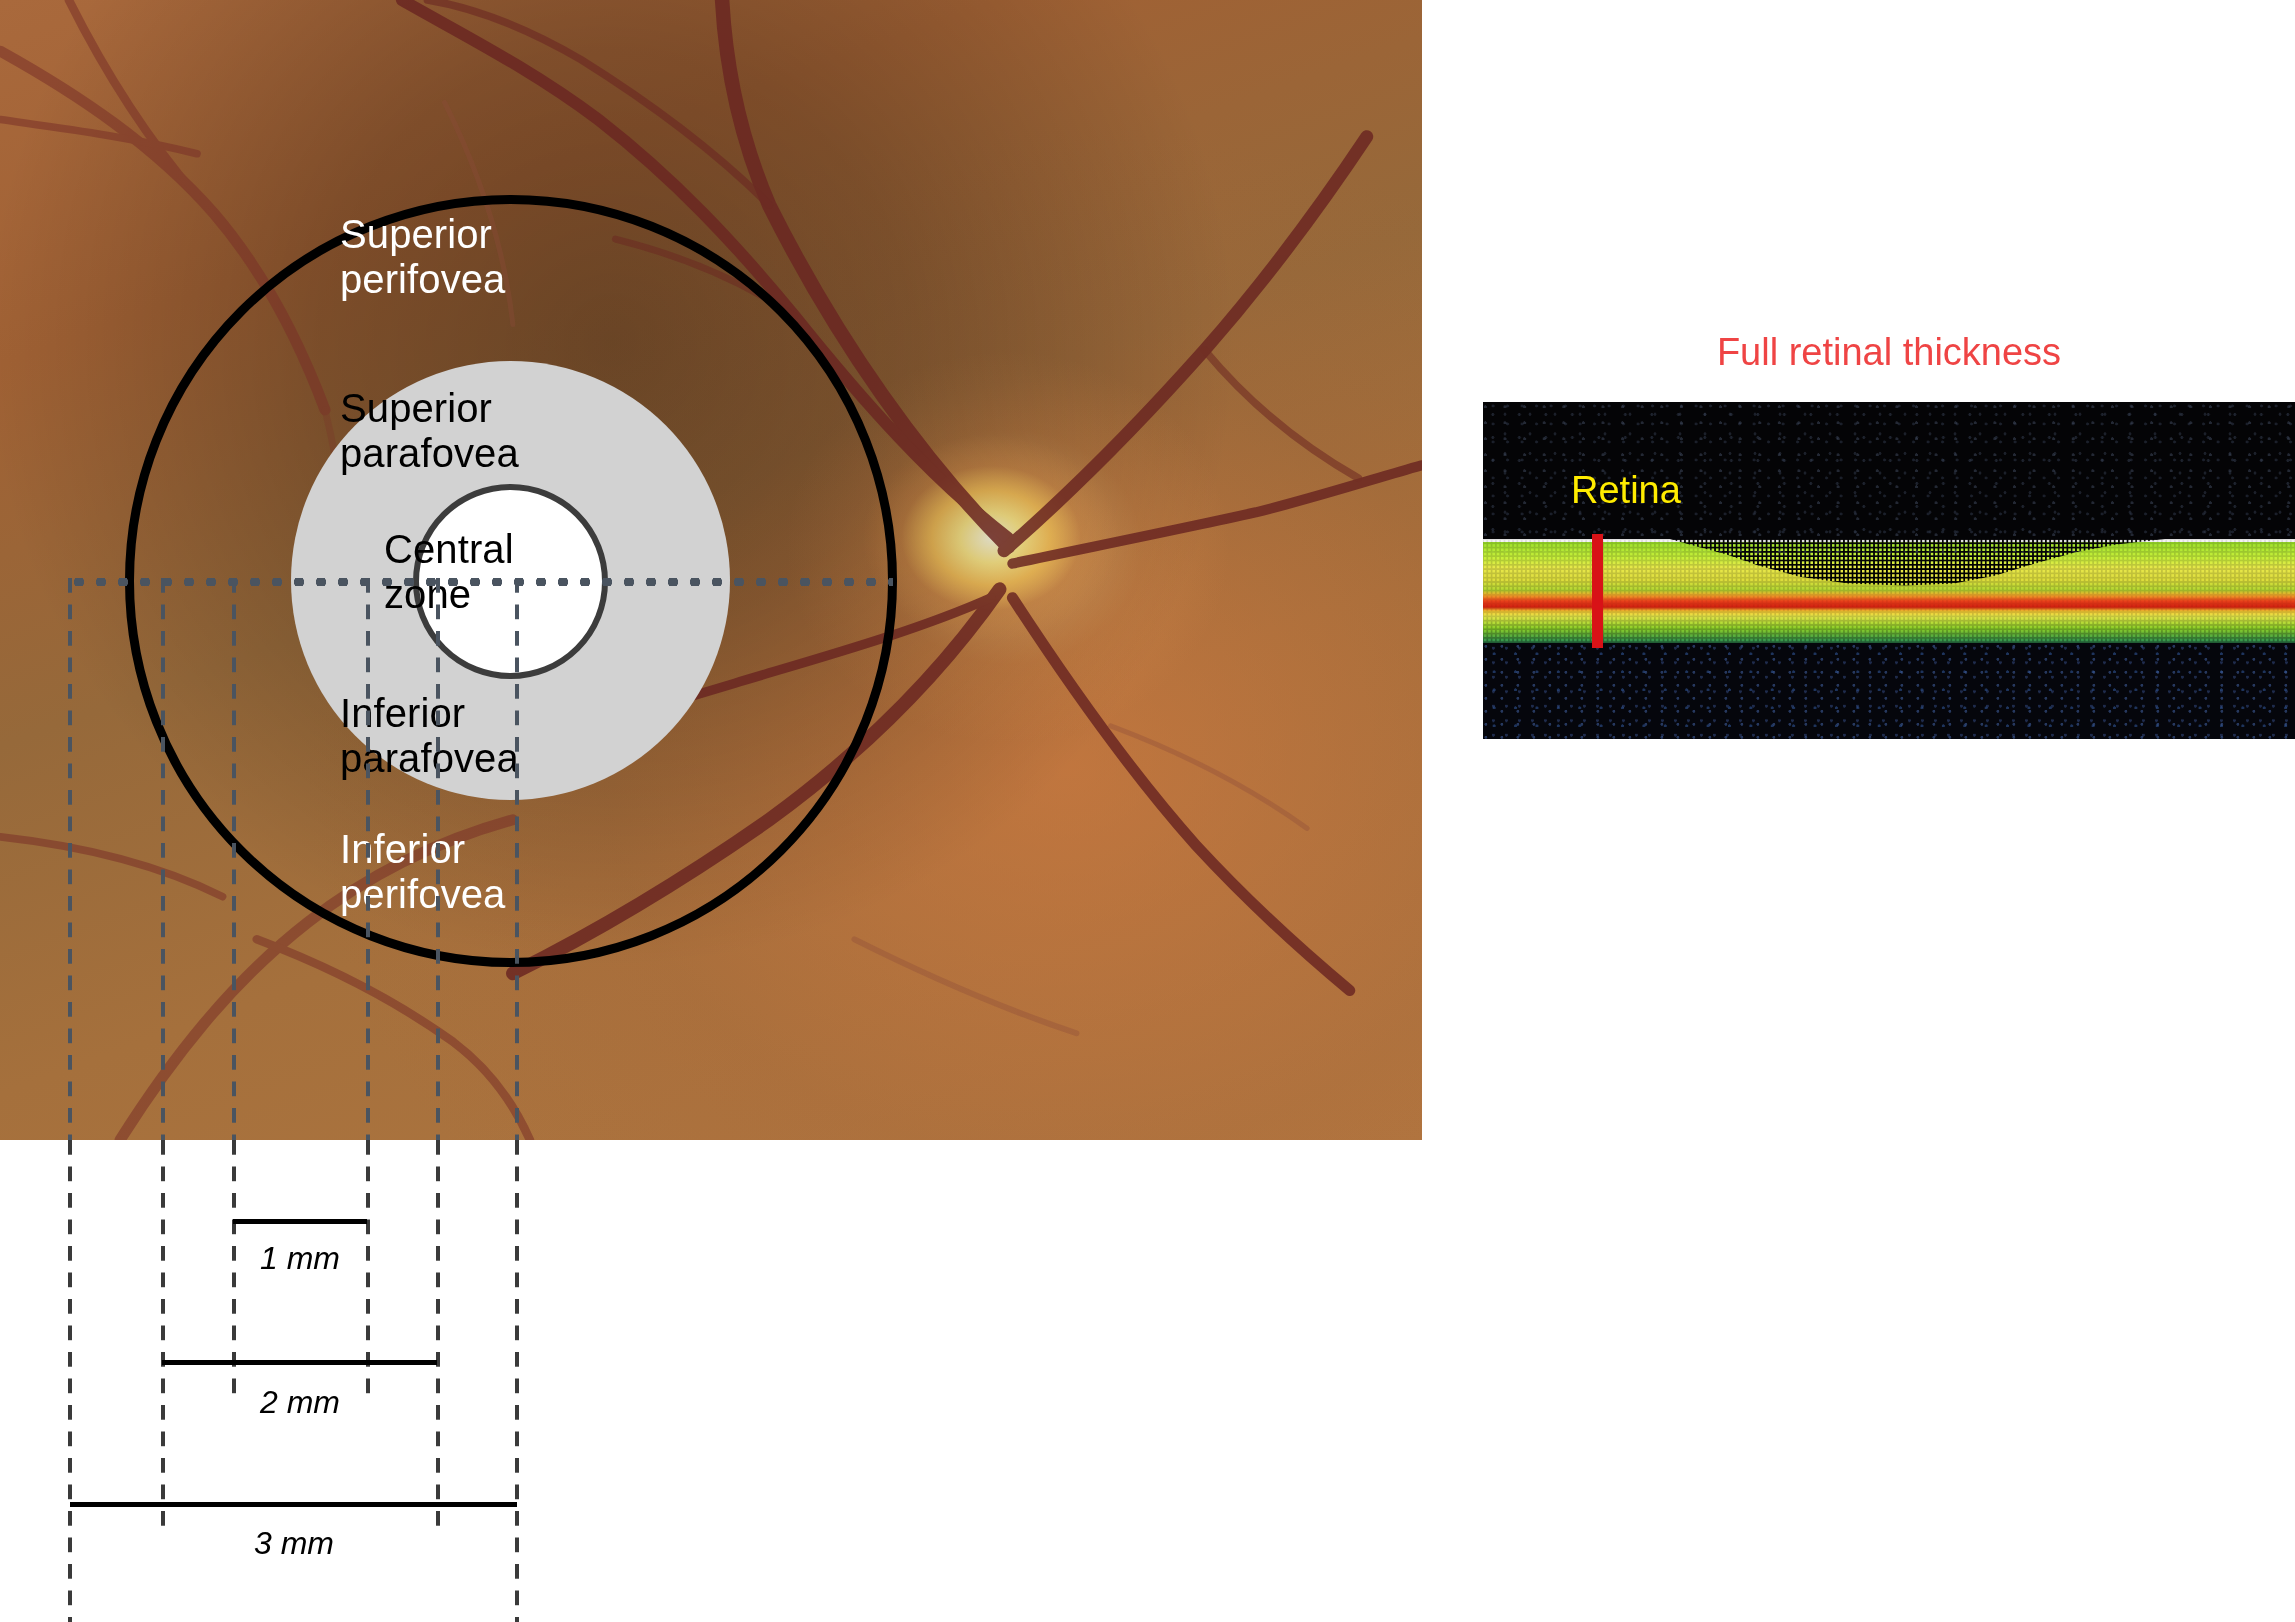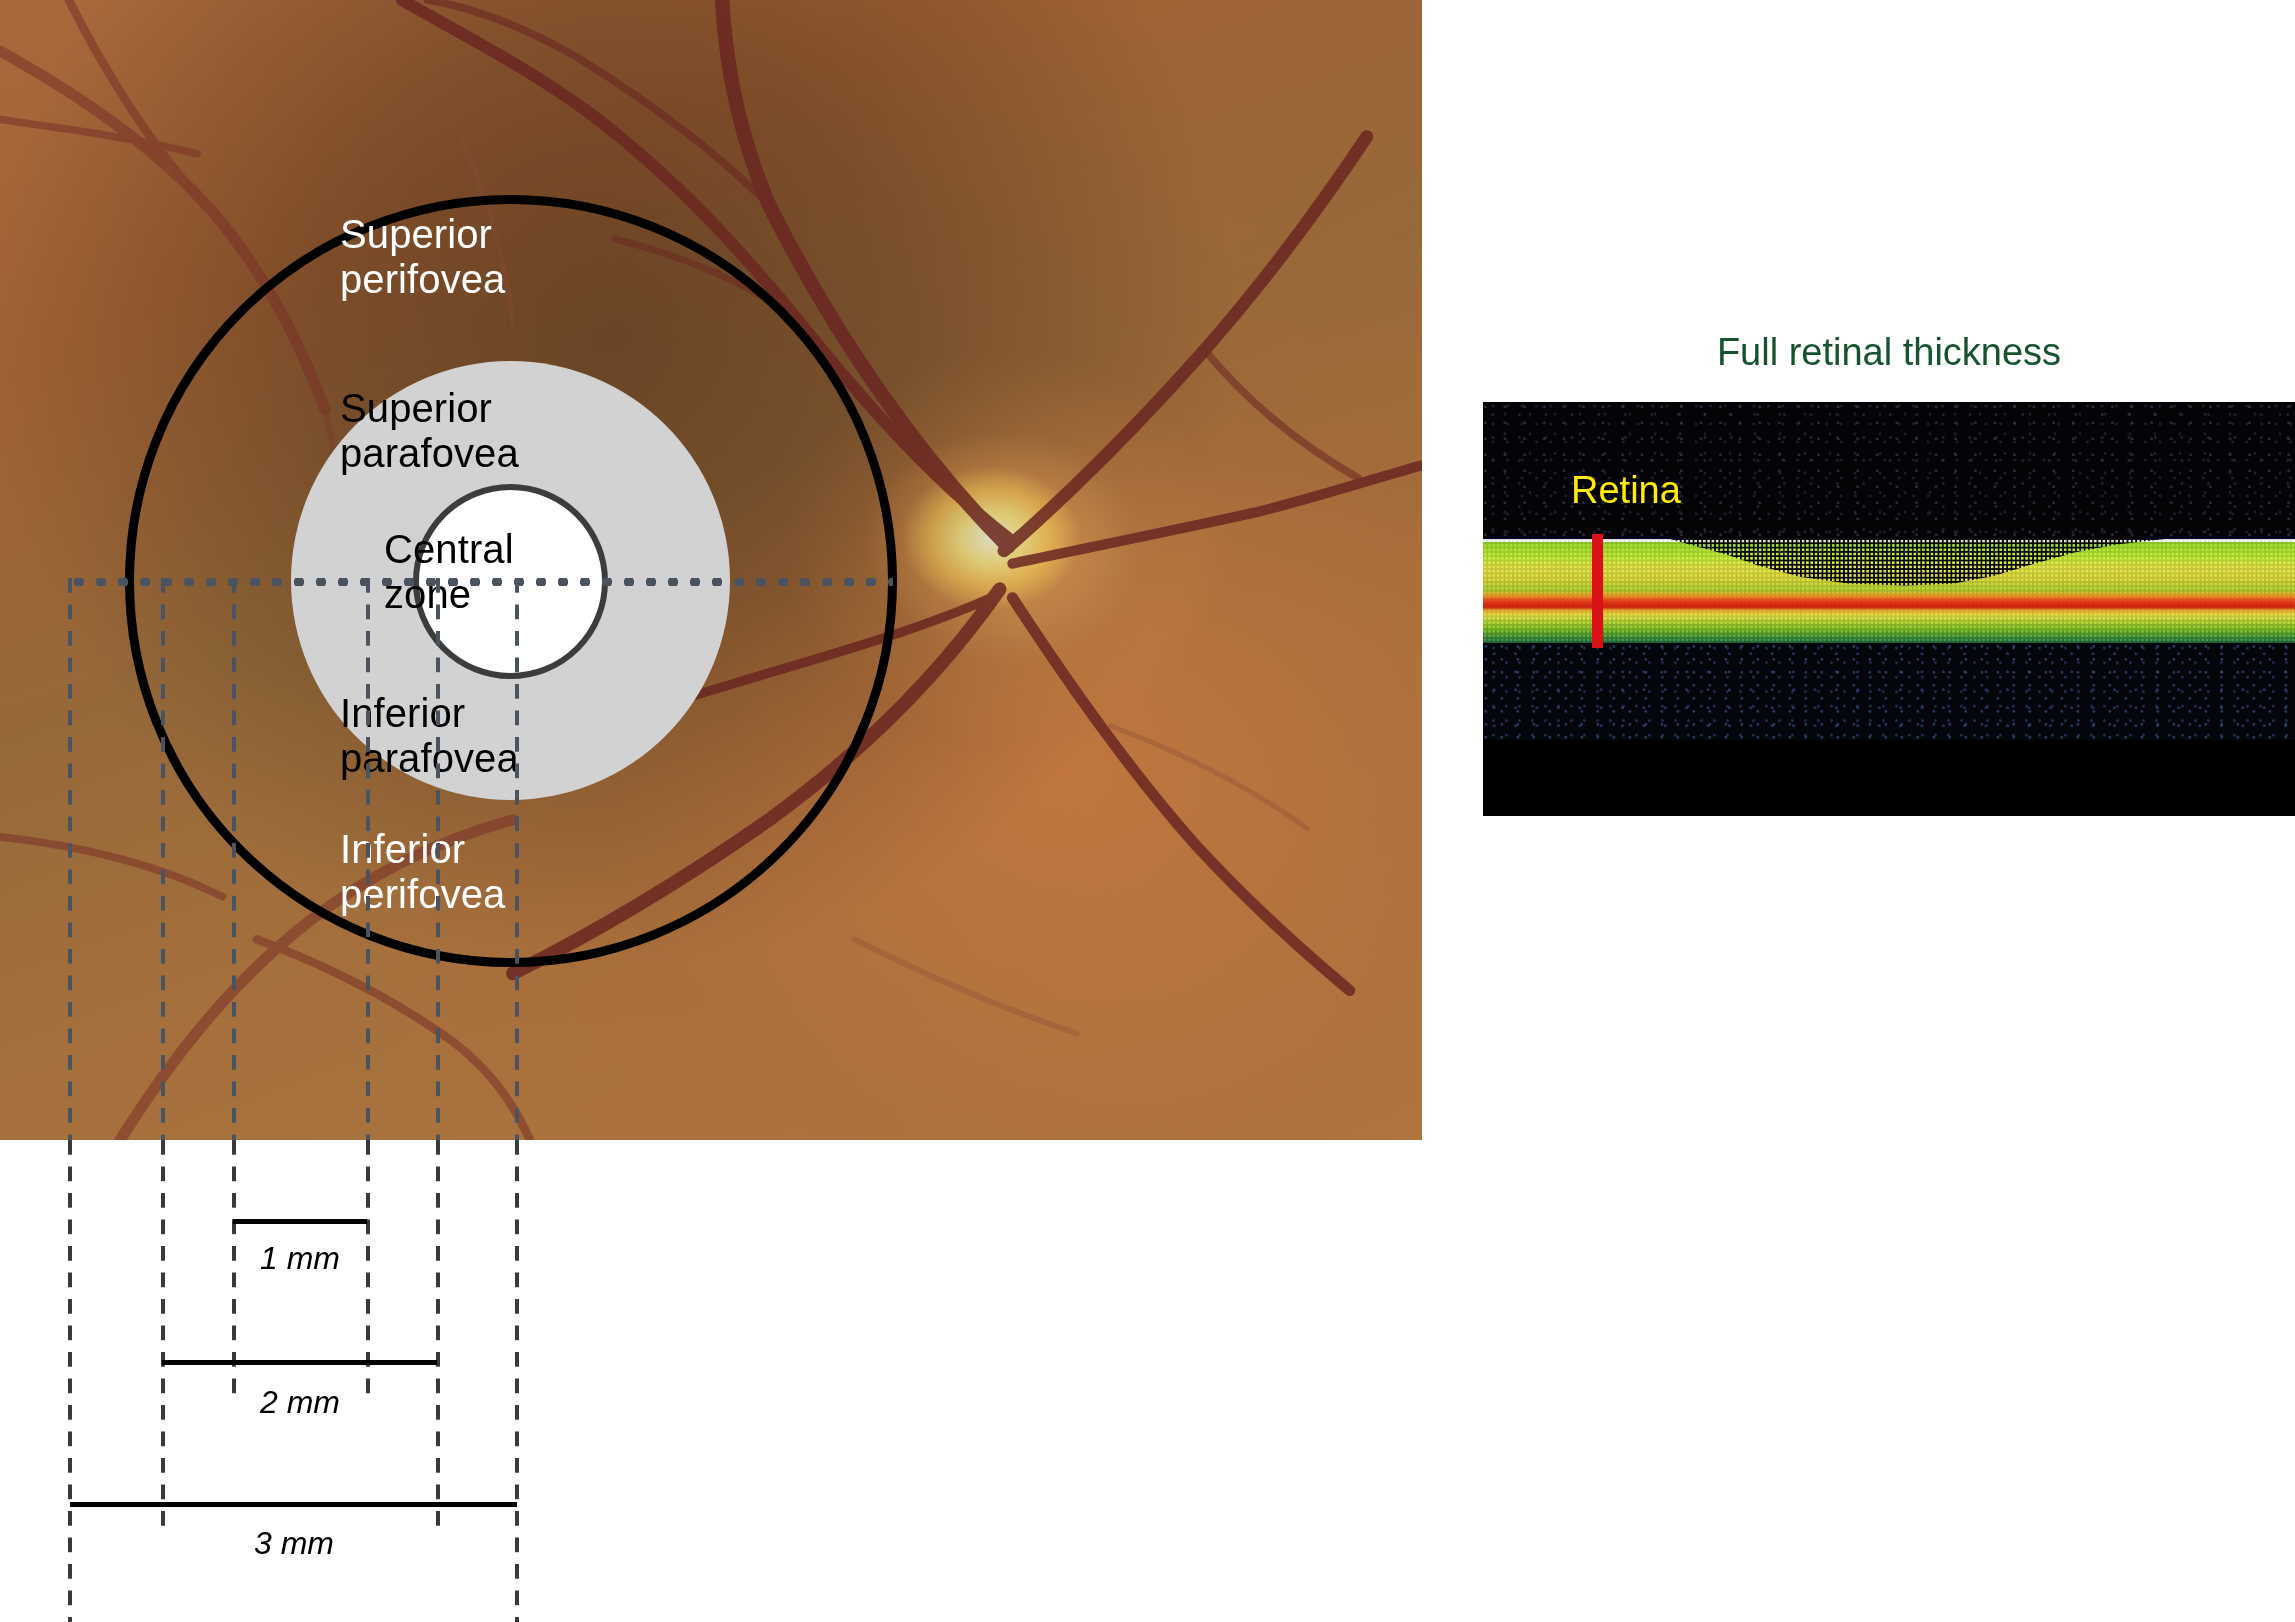--- a/index.html
+++ b/index.html
@@ -115,28 +115,28 @@
   }
 
   
   #oct-title {
     position: absolute;
     left: 1483px;
     top: 331px;
     width: 812px;
     text-align: center;
     font-size: 38px;
-    color: #14532d;
+    color: #ef4444;
   }
   #oct-image {
     position: absolute;
     left: 1483px;
     top: 402px;
     width: 812px;
-    height: 414px;
+    height: 337px;
     overflow: hidden;
     background: #000000;
   }
   #oct-speckle-top {
     position: absolute;
     left: 0; top: 0; width: 100%; height: 161px;
     background:
       radial-gradient(circle at 12% 30%, rgba(60,70,90,0.55) 0 1.3px, rgba(0,0,0,0) 1.7px),
       radial-gradient(circle at 37% 55%, rgba(55,65,85,0.5) 0 1.3px, rgba(0,0,0,0) 1.7px),
       radial-gradient(circle at 68% 22%, rgba(50,60,80,0.5) 0 1.3px, rgba(0,0,0,0) 1.7px),

